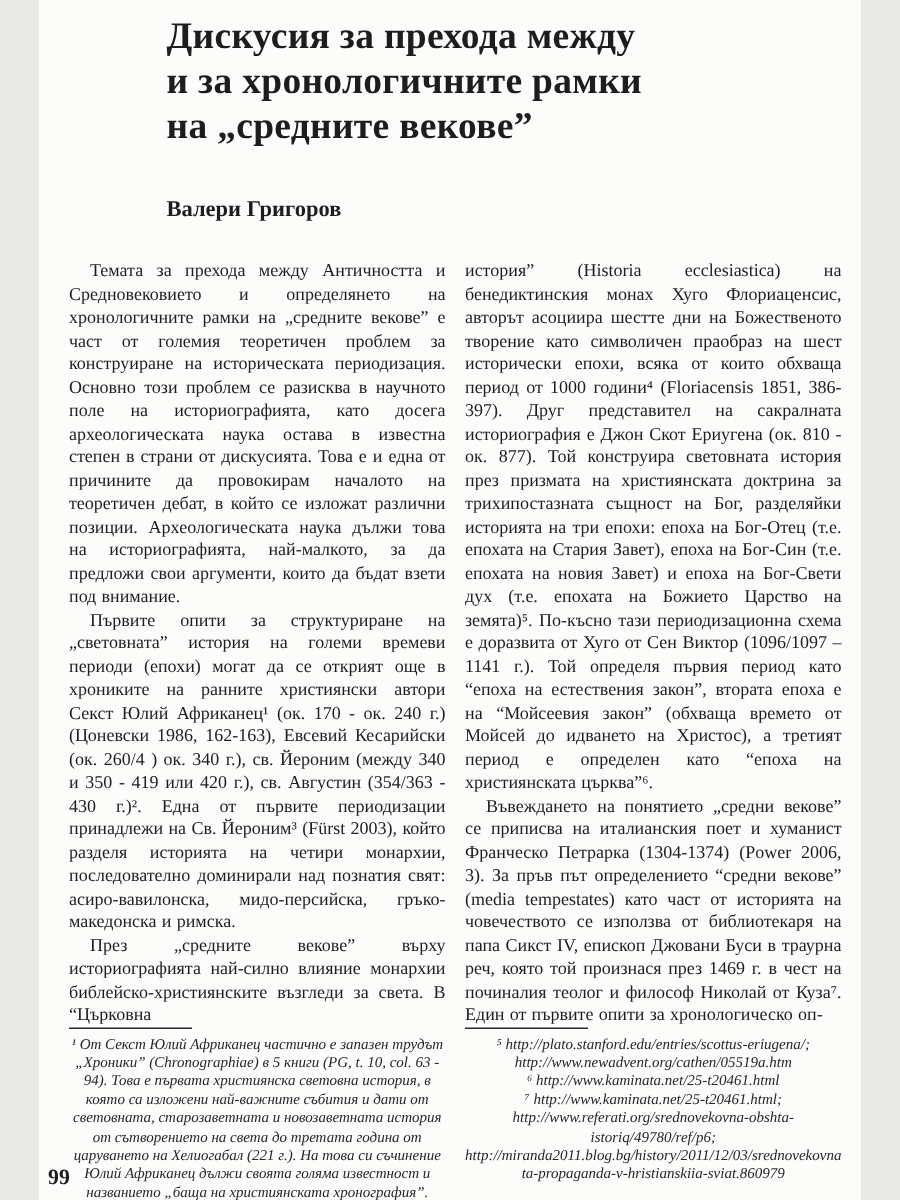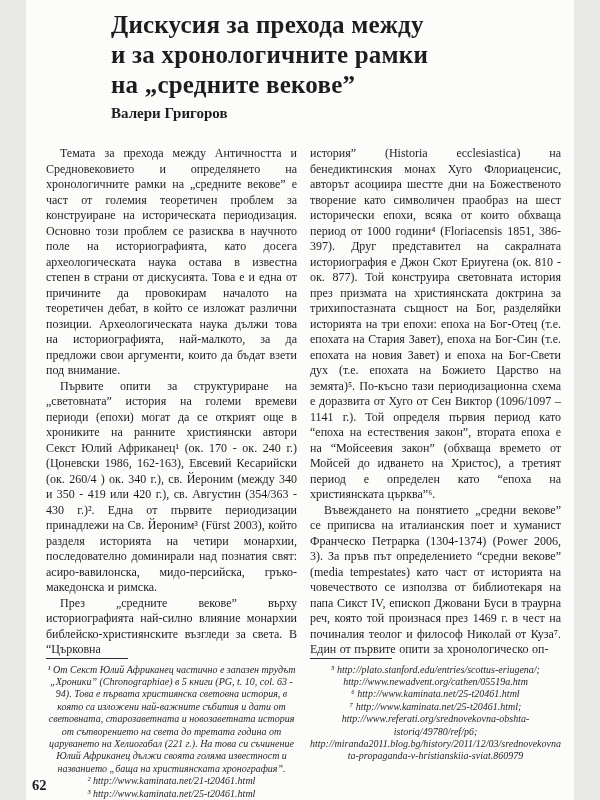--- a/index.html
+++ b/index.html
@@ -24,21 +24,21 @@
   }
   .title-line {
     font-weight: bold;
     font-size: 25px;
     line-height: 30px;
     letter-spacing: 0.2px;
     white-space: nowrap;
   }
   .author {
     margin-left: 65px;
-    margin-top: 4px;
+    margin-top: 31px;
     font-weight: bold;
     font-size: 15px;
     line-height: 18px;
   }
   .columns {
     display: flex;
     gap: 13px;
     margin-top: 24px;
   }
   .col {
@@ -120,15 +120,15 @@
       <div class="footnotes">
         <div class="fn-rule"></div>
         <p class="fn">⁵ http://plato.stanford.edu/entries/scottus-eriugena/; http://www.newadvent.org/cathen/05519a.htm</p>
         <p class="fn">⁶ http://www.kaminata.net/25-t20461.html</p>
         <p class="fn">⁷ http://www.kaminata.net/25-t20461.html; http://www.referati.org/srednovekovna-obshta-istoriq/49780/ref/p6; http://miranda2011.blog.bg/history/2011/12/03/srednovekovnata-propaganda-v-hristianskiia-sviat.860979</p>
       </div>
     </div>
 
   </div>
 
-  <div class="page-number">62</div>
+  <div class="page-number">99</div>
 
 </div>
 
 </body></html>

